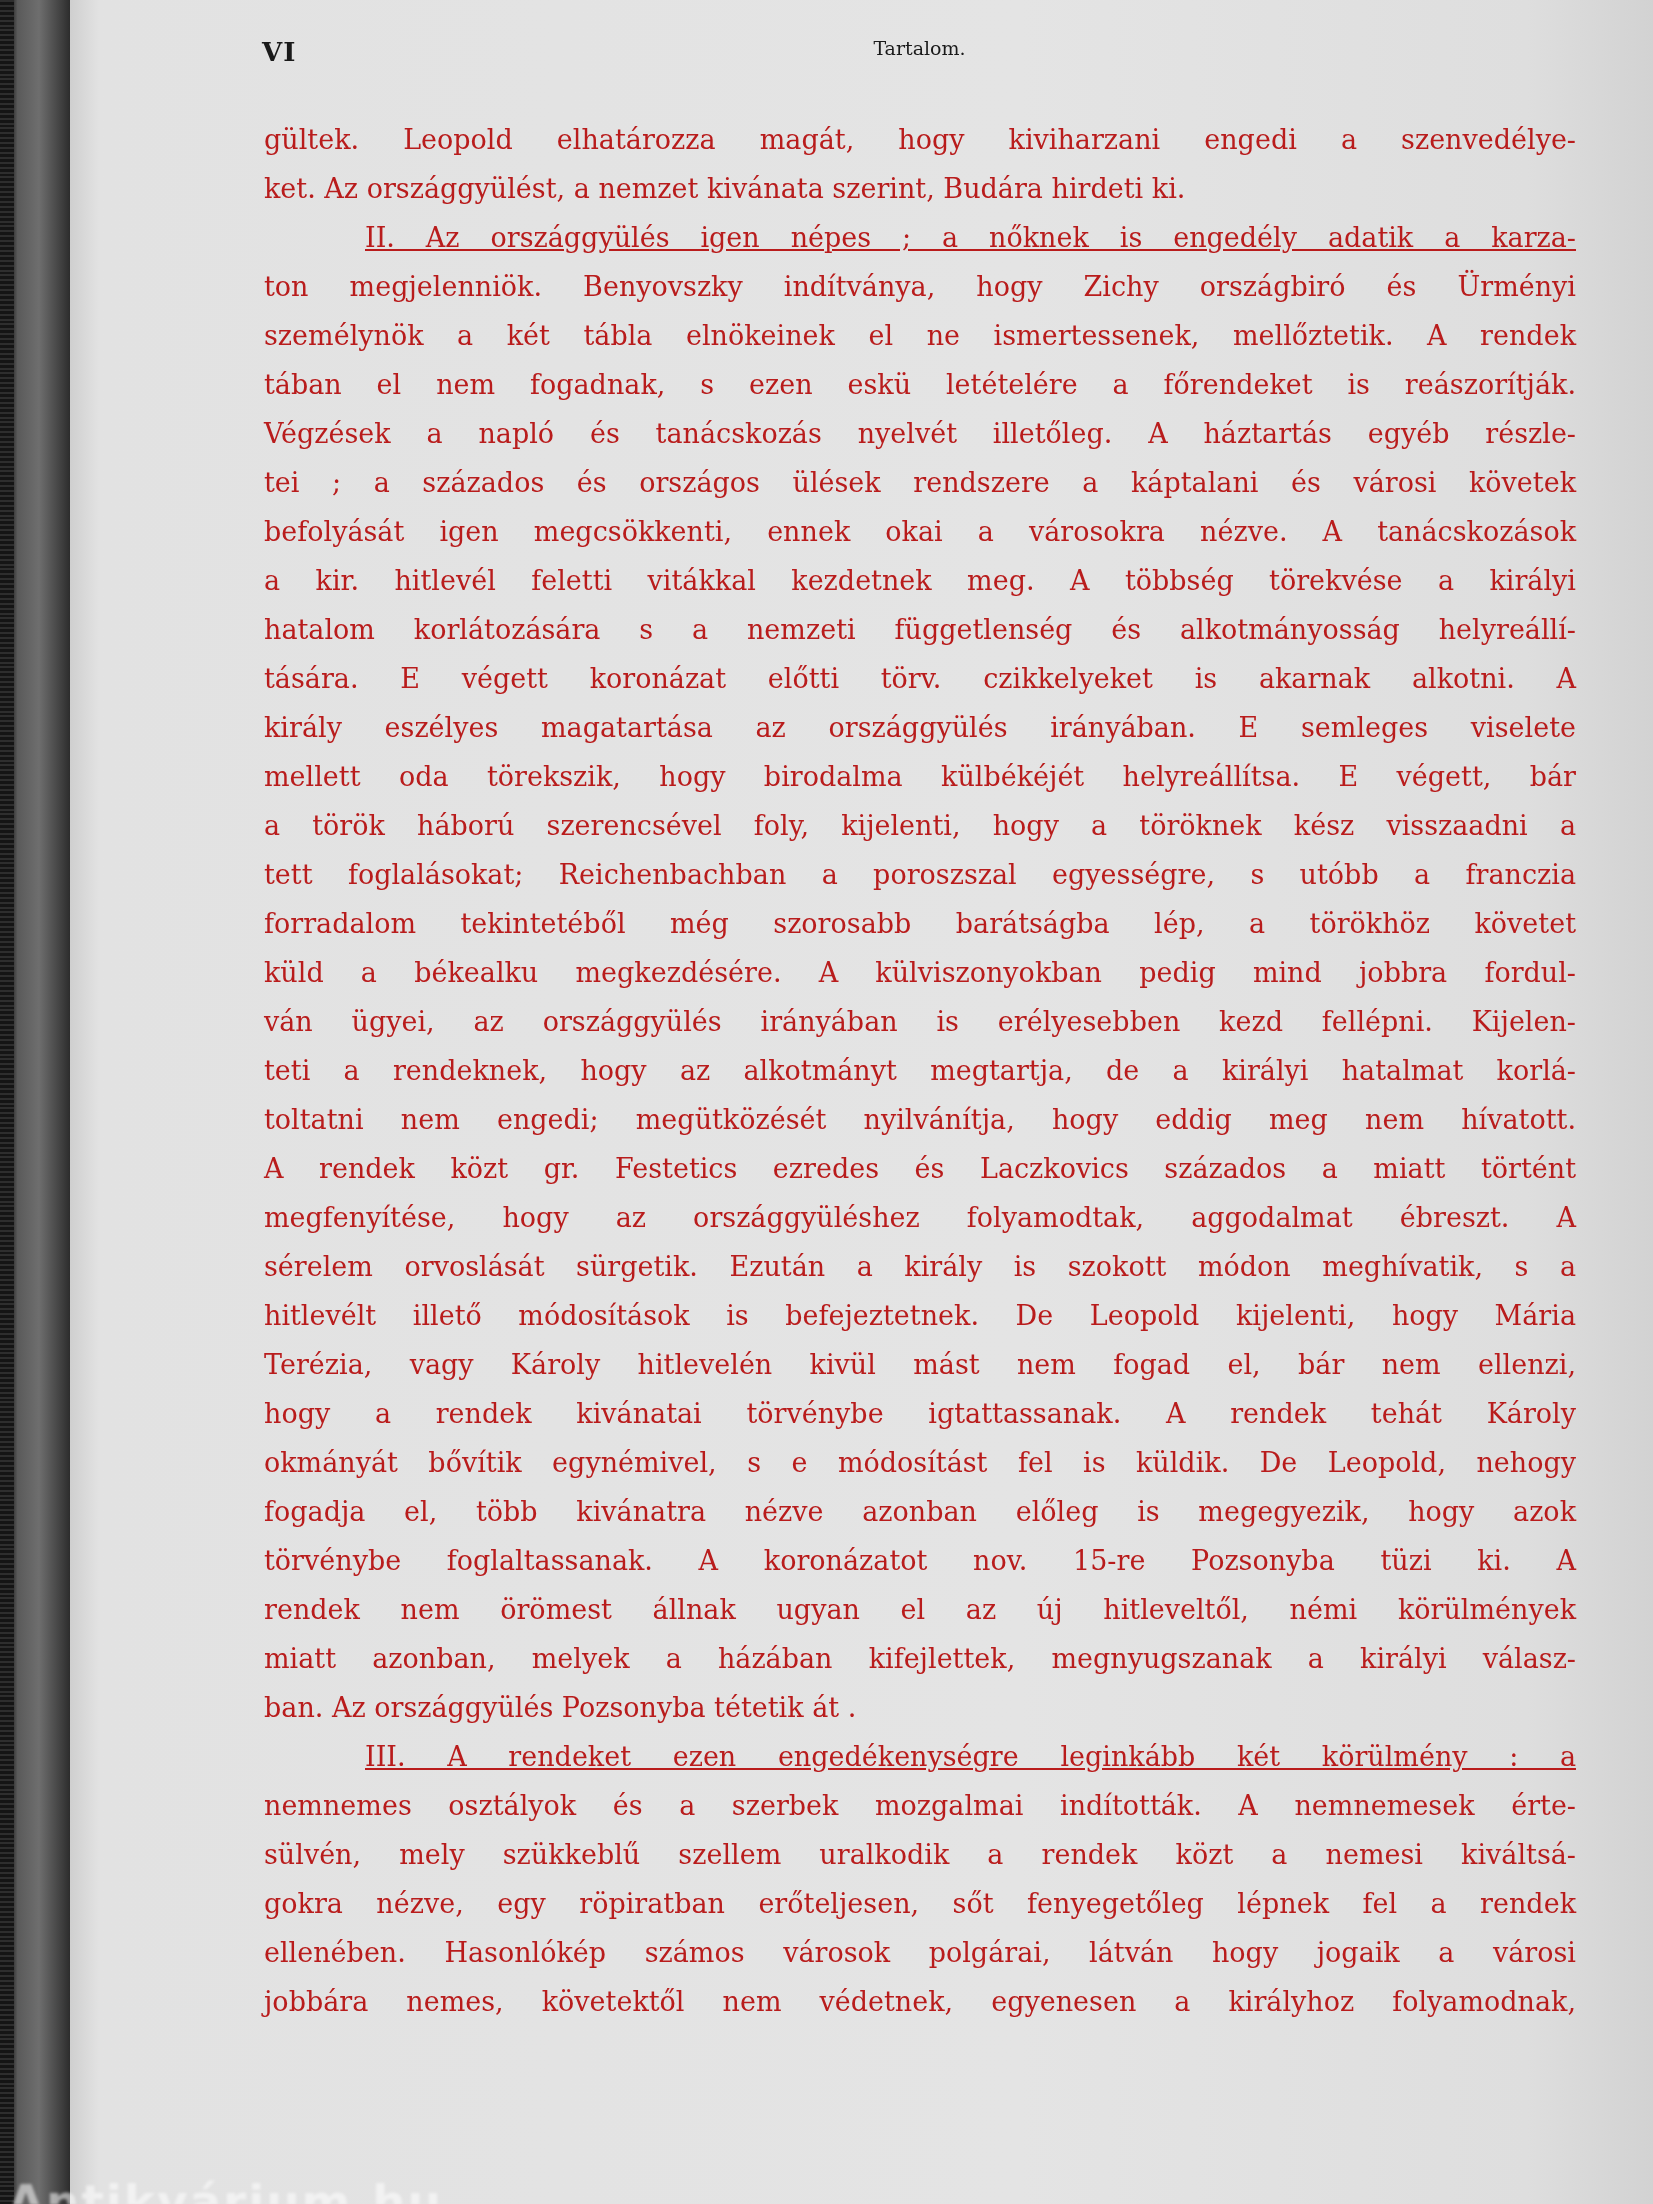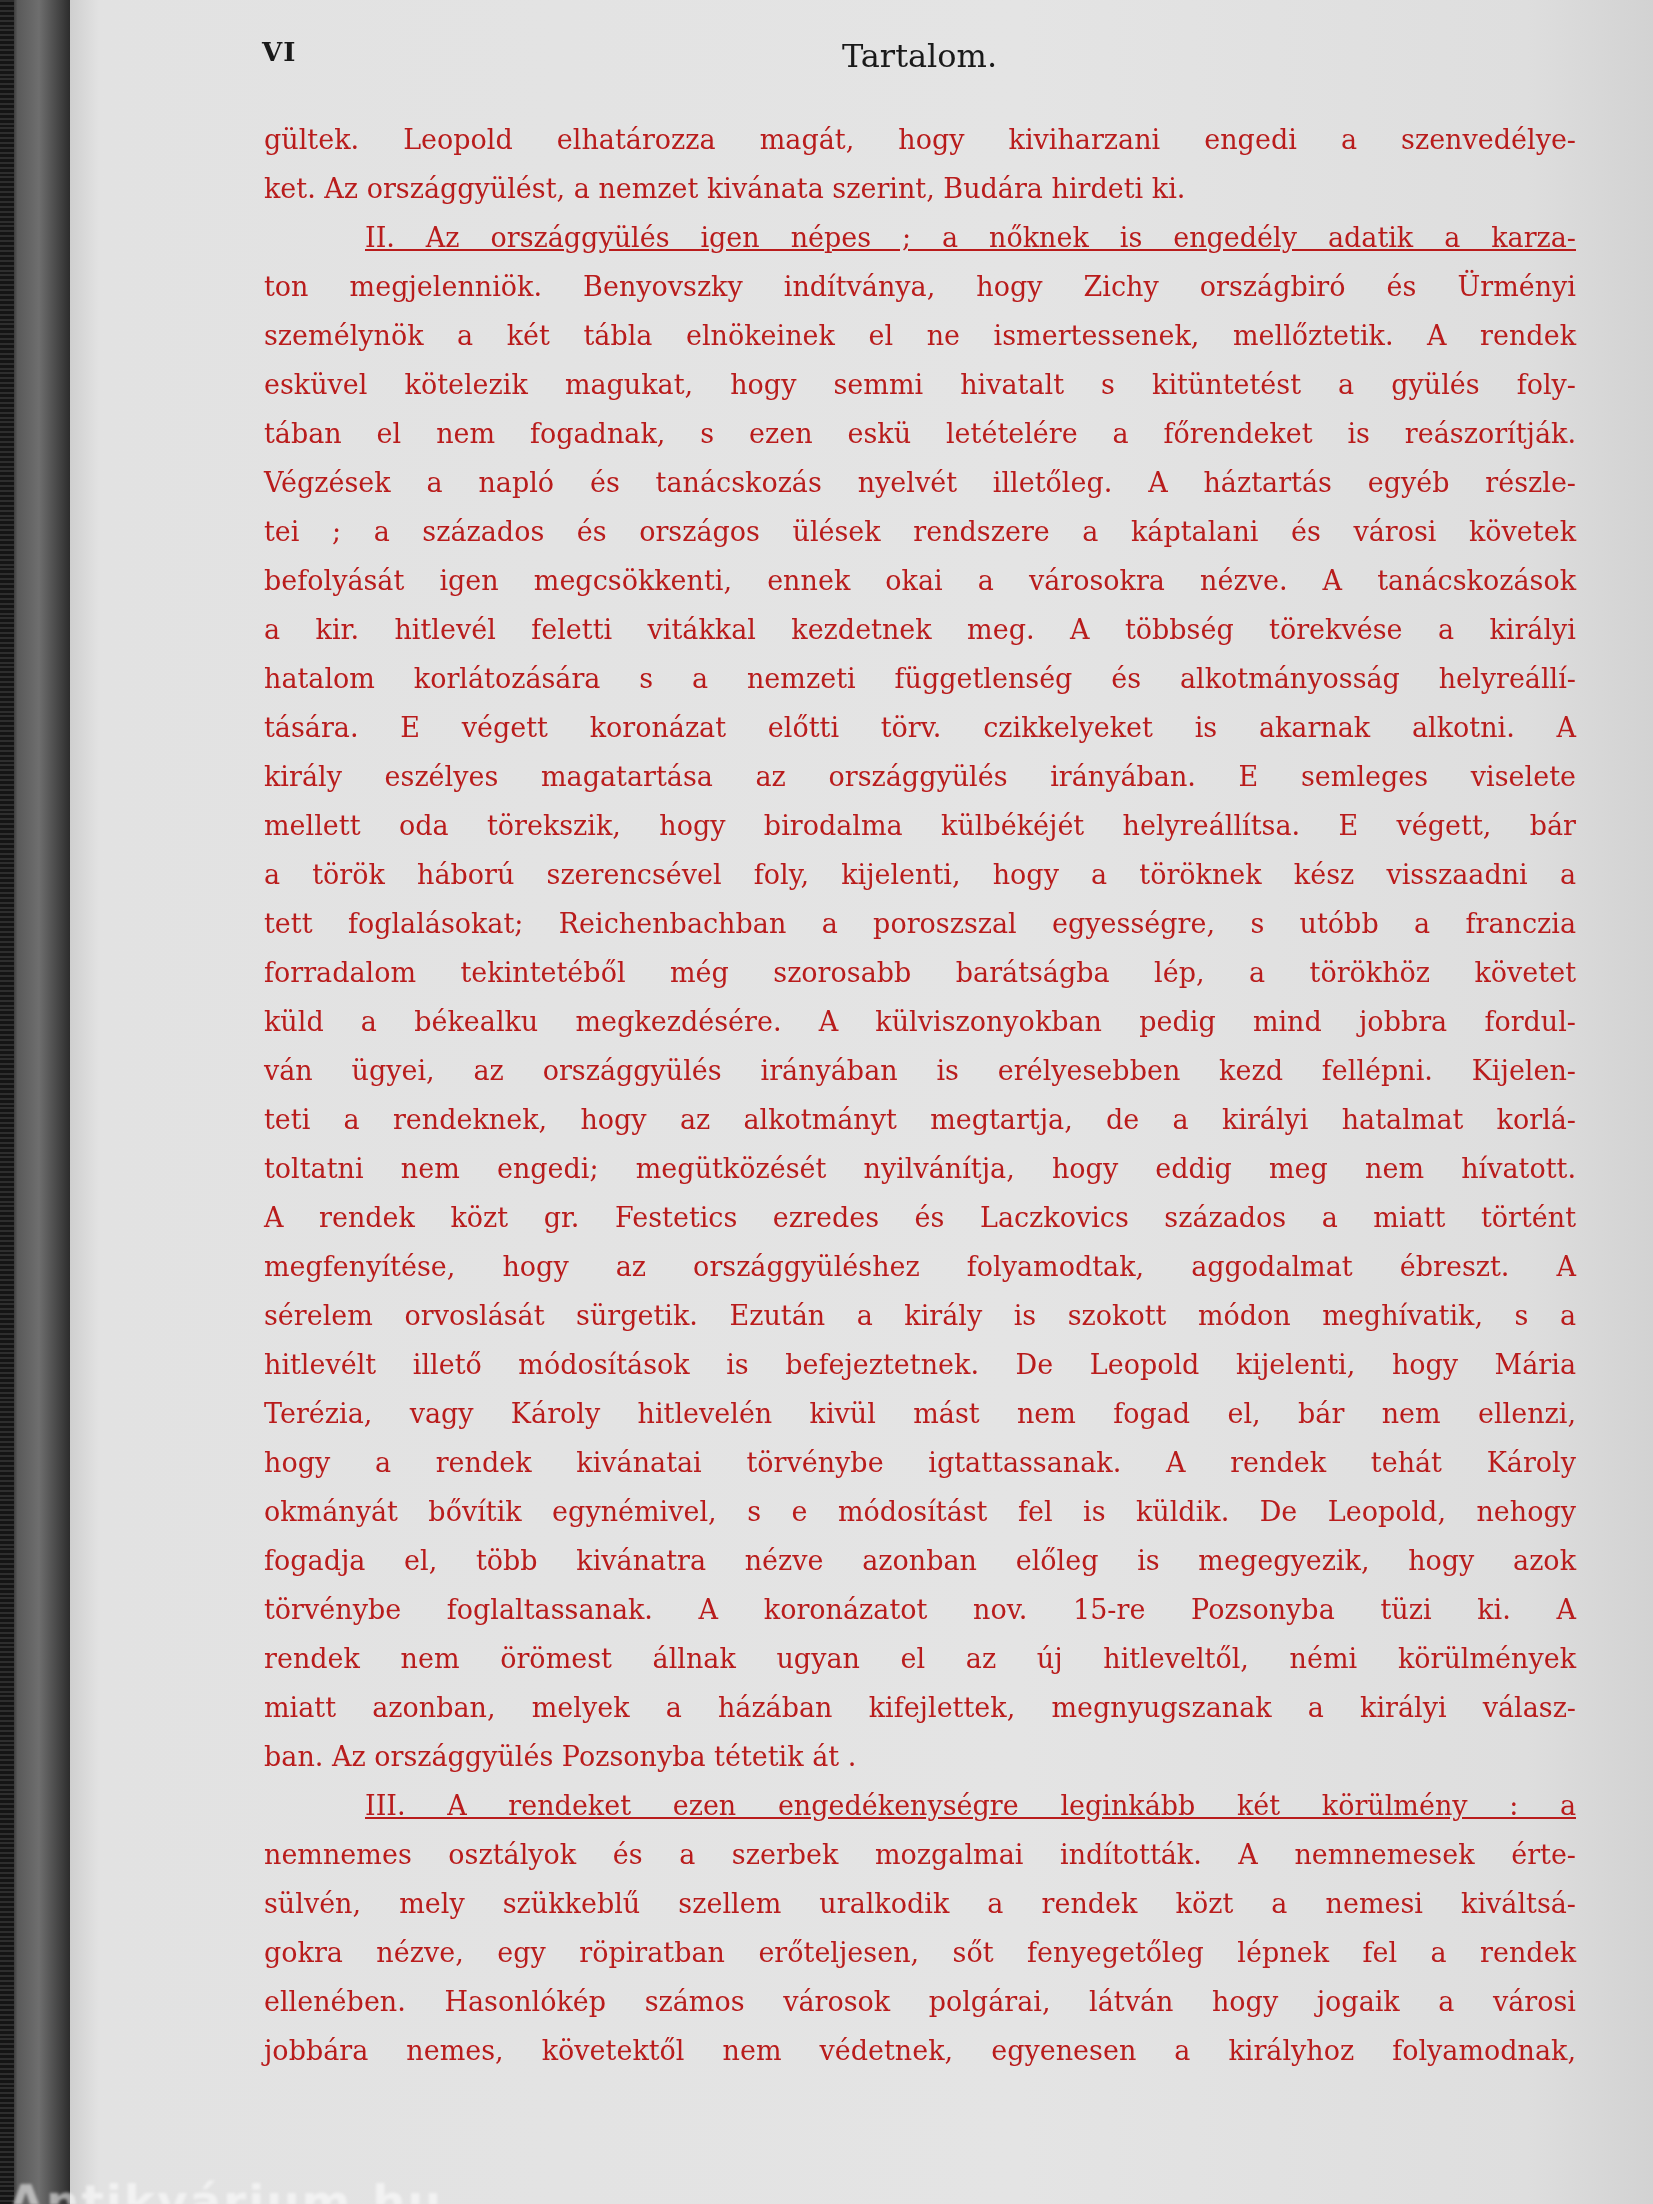--- a/index.html
+++ b/index.html
@@ -23,21 +23,21 @@
     }
     .running-head {
       position: absolute; top: 37px; left: 262px; width: 1315px; height: 39px;
     }
     .folio {
       position: absolute; left: 0; top: 0;
       font-size: 26px; color: #1a1a1a; letter-spacing: 1px; font-weight: bold;
     }
     .head-title {
       position: absolute; left: 0; right: 0; top: 0; text-align: center;
-      font-size: 32px; color: #1a1a1a;
+      font-size: 19px; color: #1a1a1a;
     }
     .body-text {
       position: absolute; left: 264px; top: 115px; width: 1312px;
     }
     .line {
       height: 49px; line-height: 49px;
       font-size: 27px; color: #b91c1c;
       white-space: nowrap;
       text-align: justify; text-align-last: justify;
     }
@@ -65,21 +65,20 @@
   <span class="folio">VI</span>
   <div class="head-title">Tartalom.</div>
 </div>
 
 <div class="body-text" id="body-text">
     <div class="line">gültek. Leopold elhatározza magát, hogy kiviharzani engedi a szenvedélye-</div>
     <div class="line last">ket. Az országgyülést, a nemzet kivánata szerint, Budára hirdeti ki.</div>
     <div class="line indent">II. Az országgyülés igen népes ; a nőknek is engedély adatik a karza-</div>
     <div class="line">ton megjelenniök. Benyovszky indítványa, hogy Zichy országbiró és Ürményi</div>
     <div class="line">személynök a két tábla elnökeinek el ne ismertessenek, mellőztetik. A rendek</div>
-    <div class="line">esküvel kötelezik magukat, hogy semmi hivatalt s kitüntetést a gyülés foly-</div>
     <div class="line">tában el nem fogadnak, s ezen eskü letételére a főrendeket is reászorítják.</div>
     <div class="line">Végzések a napló és tanácskozás nyelvét illetőleg. A háztartás egyéb részle-</div>
     <div class="line">tei ; a százados és országos ülések rendszere a káptalani és városi követek</div>
     <div class="line">befolyását igen megcsökkenti, ennek okai a városokra nézve. A tanácskozások</div>
     <div class="line">a kir. hitlevél feletti vitákkal kezdetnek meg. A többség törekvése a királyi</div>
     <div class="line">hatalom korlátozására s a nemzeti függetlenség és alkotmányosság helyreállí-</div>
     <div class="line">tására. E végett koronázat előtti törv. czikkelyeket is akarnak alkotni. A</div>
     <div class="line">király eszélyes magatartása az országgyülés irányában. E semleges viselete</div>
     <div class="line">mellett oda törekszik, hogy birodalma külbékéjét helyreállítsa. E végett, bár</div>
     <div class="line">a török háború szerencsével foly, kijelenti, hogy a töröknek kész visszaadni a</div>

